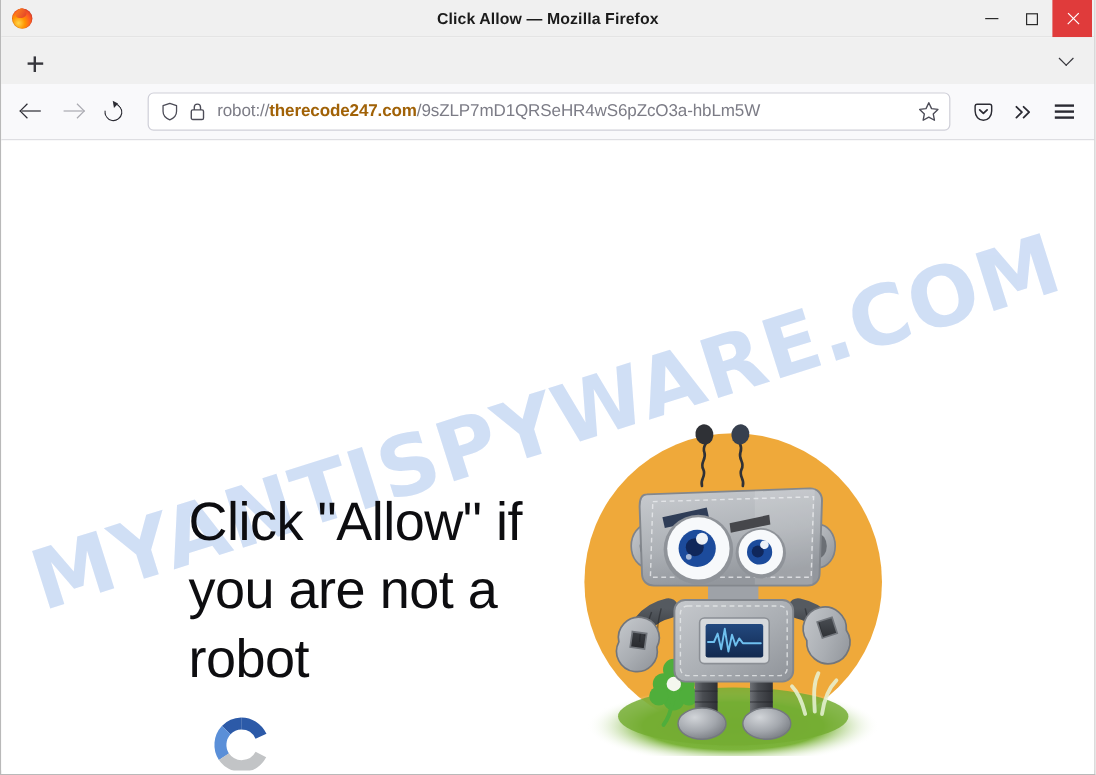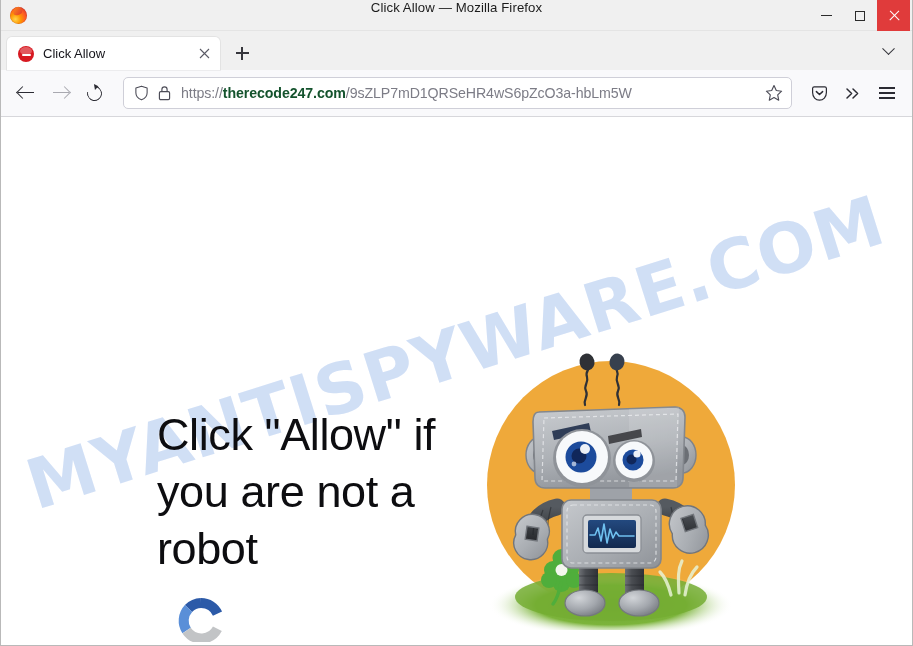--- a/index.html
+++ b/index.html
@@ -22,21 +22,22 @@
     overflow: hidden;
   }
 
   
   .titlebar {
     position: relative;
     height: 31px;
     background: #f0f0f0;
     border-bottom: 1px solid #e4e4e4;
     display: flex;
-    align-items: flex-start;
+    align-items: center;
+    font-weight: bold;
   }
   .tb-logo {
     width: 30px; height: 31px;
     display: flex; align-items: center; justify-content: center;
     padding-left: 5px;
   }
   .ff-logo {
     width: 17px; height: 17px;
     border-radius: 50%;
     background:
@@ -272,21 +273,21 @@
     margin-right: 10px;
   }
   .url-text {
     flex: 1 1 auto;
     font-size: 14.2px;
     white-space: nowrap;
     overflow: hidden;
     color: #7c7c86;
     letter-spacing: -.1px;
   }
-  .url-text .host { color: #14532d; font-weight: 600; }
+  .url-text .host { color: #a16207; font-weight: 600; }
   .star-ic {
     width: 20px; height: 20px;
     flex: 0 0 auto;
     margin-left: 4px;
   }
   .pocket-ic { width: 17px; height: 17px; }
   .hamburger {
     width: 16px; height: 12px;
     position: relative;
   }
@@ -376,29 +377,20 @@
       <div class="wc max">
           <div class="glyph-max"></div>
         </div>
       <div class="wc close">
           <div class="glyph-close"></div>
         </div>
     </div>
   </div>
 
   <div class="tabstrip">
-    <div class="tab">
-      <div class="tab-favicon"></div>
-      <div class="tab-title">Click Allow</div>
-      <div class="tab-close">
-        <svg width="11" height="11" viewBox="0 0 11 11" aria-hidden="true">
-          <path d="M1 1 L10 10 M10 1 L1 10" stroke="#5b5b66" stroke-width="1.1" fill="none"></path>
-        </svg>
-      </div>
-    </div>
     <div class="newtab"></div>
     <div class="tablist-down">
         <div class="chev-down"></div>
       </div>
   </div>
 
   <div class="navbar">
     <div class="navbtn">
         <div class="arrow-back"></div>
       </div>
@@ -410,21 +402,21 @@
       </div>
 
     <div class="urlbar" title="https://therecode247.com/9sZLP7mD1QRSeHR4wS6pZcO3a-hbLm5W">
       <svg class="shield-ic" viewBox="0 0 16 17" aria-hidden="true">
         <path d="M8 1.2 L14 3.2 V8.2 C14 12 11.2 14.6 8 15.8 C4.8 14.6 2 12 2 8.2 V3.2 Z" fill="none" stroke="#4c4c57" stroke-width="1.15" stroke-linejoin="round"></path>
       </svg>
       <svg class="lock-ic" viewBox="0 0 13 16" aria-hidden="true">
         <rect x="1.4" y="6.6" width="10.2" height="8" rx="1.3" fill="none" stroke="#4c4c57" stroke-width="1.15"></rect>
         <path d="M3.9 6.6 V4.4 A2.6 2.6 0 0 1 9.1 4.4 V6.6" fill="none" stroke="#4c4c57" stroke-width="1.15"></path>
       </svg>
-      <div class="url-text"><span>https://</span><span class="host">therecode247.com</span><span>/9sZLP7mD1QRSeHR4wS6pZcO3a-hbLm5W</span></div>
+      <div class="url-text"><span>robot://</span><span class="host">therecode247.com</span><span>/9sZLP7mD1QRSeHR4wS6pZcO3a-hbLm5W</span></div>
       <svg class="star-ic" viewBox="0 0 20 20" aria-hidden="true">
         <path d="M10 2.6 L12.3 7.5 L17.6 8.2 L13.7 11.9 L14.7 17.2 L10 14.6 L5.3 17.2 L6.3 11.9 L2.4 8.2 L7.7 7.5 Z" fill="none" stroke="#4c4c57" stroke-width="1.15" stroke-linejoin="round"></path>
       </svg>
     </div>
 
     <div class="navbtn">
       <svg class="pocket-ic" viewBox="0 0 17 17" aria-hidden="true">
         <path d="M1.6 3.2 A1.6 1.6 0 0 1 3.2 1.8 H13.8 A1.6 1.6 0 0 1 15.4 3.2 V7.6 C15.4 12 12.3 15.2 8.5 15.2 C4.7 15.2 1.6 12 1.6 7.6 Z" fill="none" stroke="#2b2b33" stroke-width="1.2" stroke-linejoin="round"></path>
         <path d="M5.4 6.6 L8.5 9.5 L11.6 6.6" fill="none" stroke="#2b2b33" stroke-width="1.5" stroke-linecap="round" stroke-linejoin="round"></path>
       </svg>

